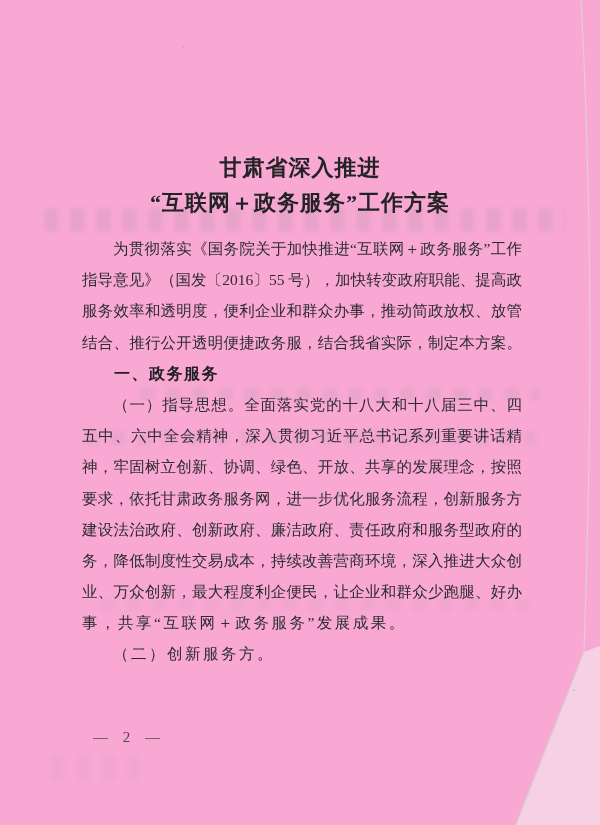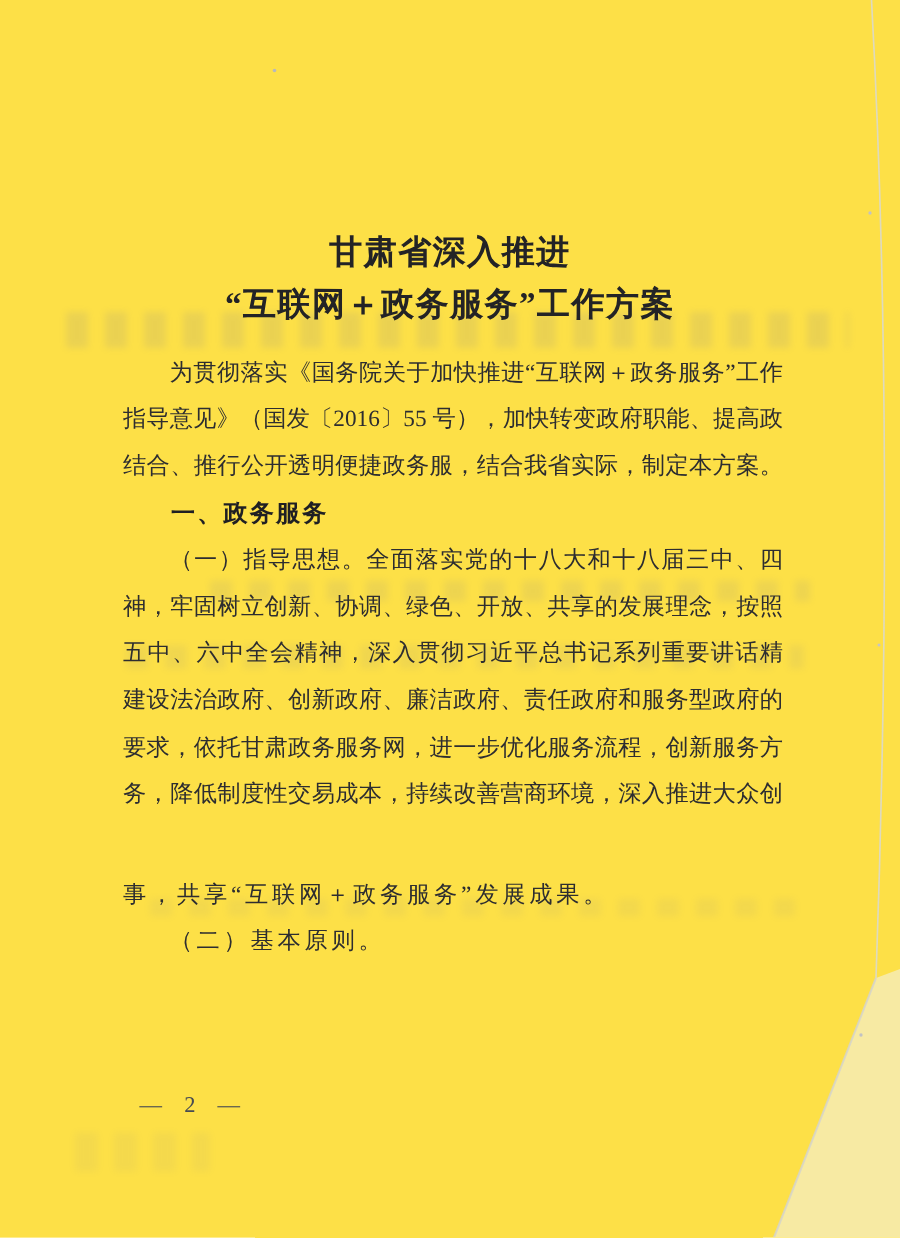--- a/index.html
+++ b/index.html
@@ -4,42 +4,42 @@
 <style>
   html, body { margin: 0; padding: 0; }
   body {
     width: 600px; height: 825px;
     position: relative; overflow: hidden;
     background: #ffffff;
     font-family: "Liberation Serif", "DejaVu Serif", serif;
   }
   .page {
     position: absolute; inset: 0;
-    background: #fde047;
+    background: #f9a8d4;
   }
   
   .title-block {
     position: absolute; top: 151px; left: 0; width: 600px;
     text-align: center;
     font-weight: 700;
     font-size: 22px; line-height: 34.5px;
     letter-spacing: 1px;
     color: #232326;
     z-index: 3;
   }
   
   .body-text {
     position: absolute; left: 82px; top: 233px; width: 440px;
     font-size: 15.5px; line-height: 31.2px;
     color: #2d2d30;
     z-index: 3;
   }
   .bl { height: 31.2px; overflow: hidden; }
   .just { text-align: justify; text-align-last: justify; text-justify: inter-character; }
-  .noj  { text-align: center; text-align-last: left; letter-spacing: 2.5px; margin-top: 36px; }
+  .noj  { text-align: center; text-align-last: left; letter-spacing: 2.5px; }
   .ind  { text-indent: 2em; }
   .h1 {
     font-family: "Liberation Sans", "DejaVu Sans", sans-serif;
     font-weight: 700; font-size: 16px;
     color: #1f1f23;
     text-indent: 2em; letter-spacing: 1.5px;
   }
   .h2 { text-indent: 2em; letter-spacing: 2.5px; }
   
   .page-num {
@@ -89,31 +89,33 @@
   </svg>
 
   <div class="title-block">
     <div>甘肃省深入推进</div>
     <div>“互联网＋政务服务”工作方案</div>
   </div>
 
   <div class="body-text">
     <div class="bl just ind">为贯彻落实《国务院关于加快推进“互联网＋政务服务”工作的</div>
     <div class="bl just">指导意见》（国发〔2016〕55 号），加快转变政府职能、提高政府</div>
+    <div class="bl just">服务效率和透明度，便利企业和群众办事，推动简政放权、放管</div>
     <div class="bl just">结合、推行公开透明便捷政务服，结合我省实际，制定本方案。</div>
 
     <div class="bl h1">一、政务服务</div>
 
     <div class="bl just ind">（一）指导思想。全面落实党的十八大和十八届三中、四中、</div>
+    <div class="bl just">五中、六中全会精神，深入贯彻习近平总书记系列重要讲话精</div>
     <div class="bl just">神，牢固树立创新、协调、绿色、开放、共享的发展理念，按照</div>
-    <div class="bl just">五中、六中全会精神，深入贯彻习近平总书记系列重要讲话精</div>
+    <div class="bl just">要求，依托甘肃政务服务网，进一步优化服务流程，创新服务方</div>
     <div class="bl just">建设法治政府、创新政府、廉洁政府、责任政府和服务型政府的</div>
-    <div class="bl just">要求，依托甘肃政务服务网，进一步优化服务流程，创新服务方</div>
     <div class="bl just">务，降低制度性交易成本，持续改善营商环境，深入推进大众创</div>
+    <div class="bl just">业、万众创新，最大程度利企便民，让企业和群众少跑腿、好办</div>
     <div class="bl noj">事，共享“互联网＋政务服务”发展成果。</div>
 
-    <div class="bl h2">（二）基本原则。</div>
+    <div class="bl h2">（二）创新服务方。</div>
 
   </div>
 
   <div class="page-num">— 2 —</div>
 
 </div>
 
 </body></html>

